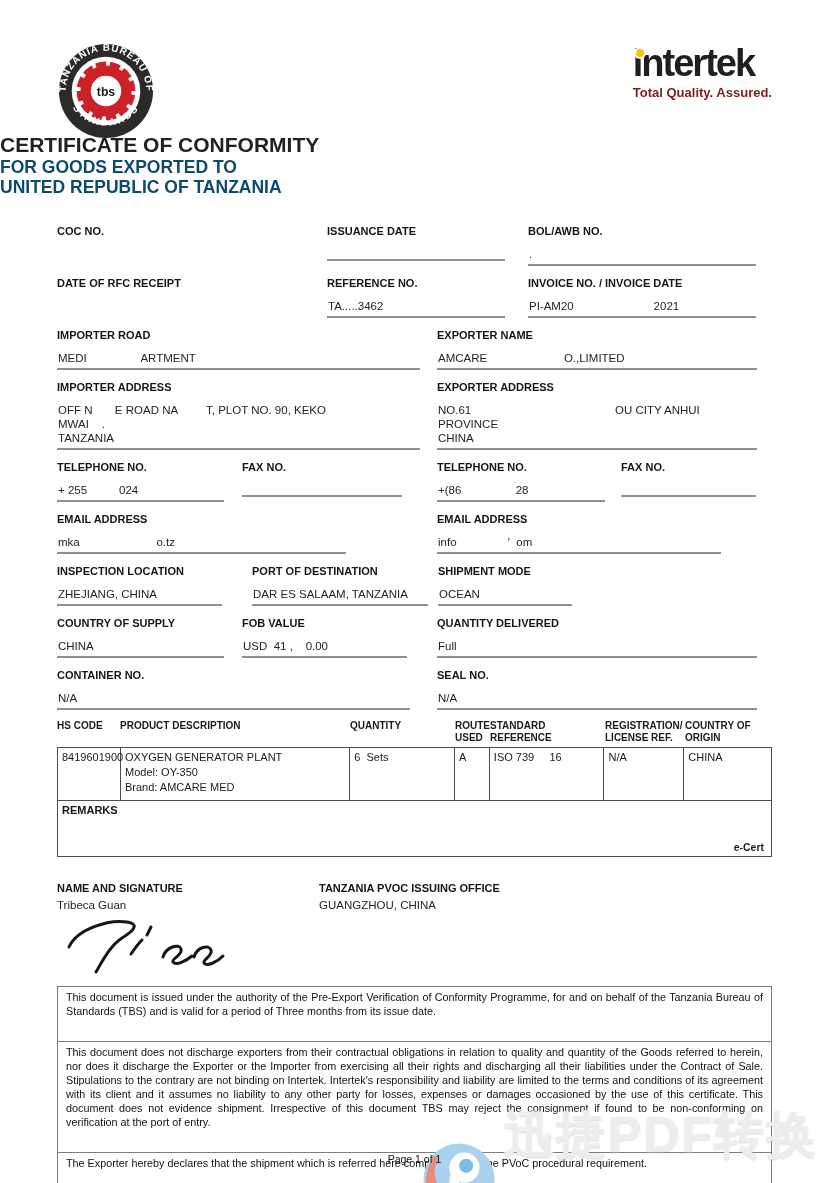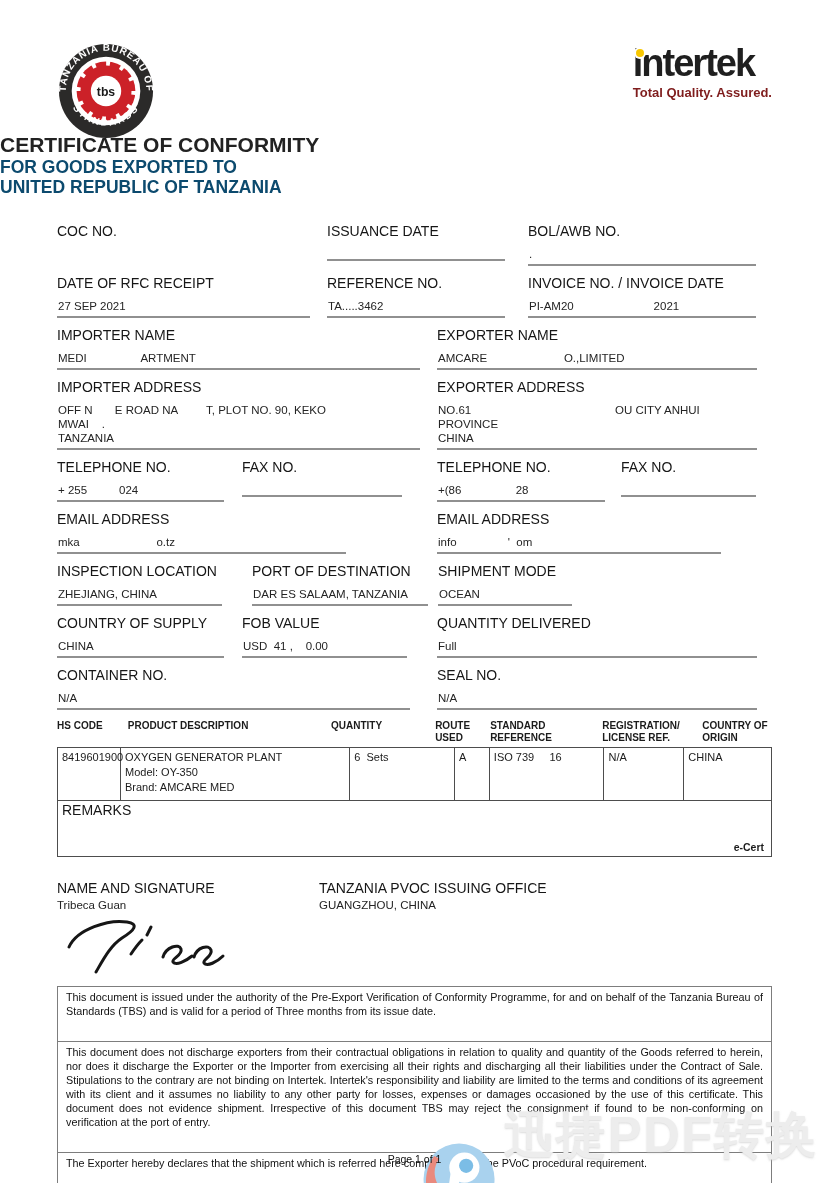--- a/index.html
+++ b/index.html
@@ -16,27 +16,27 @@
   .intertek-tag{font-size:13px;font-weight:bold;color:#7f1d1d;margin-top:3px;}
 
   .title{position:absolute;top:133px;left:0;width:100%;text-align:left;line-height:1.15;}
   .title .t1{font-size:21px;font-weight:bold;color:#222;}
   .title .t2,.title .t3{font-size:17.5px;font-weight:bold;color:#0c4a6e;}
 
   
   .main{position:absolute;left:57px;top:224px;width:715px;}
   .row{display:flex;margin-bottom:10px;}
   .field{display:flex;flex-direction:column;}
-  .lbl{font-size:14px;font-weight:normal;line-height:14px;margin-bottom:9px;color:#161616;white-space:pre-wrap;}
+  .lbl{font-size:11px;font-weight:bold;line-height:14px;margin-bottom:9px;color:#161616;white-space:pre-wrap;}
   .val{font-size:11.5px;line-height:14px;min-height:14px;padding:0 0 3px 1px;border-bottom:2px solid #909090;
        color:#242424;white-space:pre-wrap;}
   .val.multi{line-height:14px;}
 
   
-  .tbl-head{display:flex;font-size:10px;font-weight:bold;line-height:12px;margin-top:4px;margin-bottom:3px;gap:20px;}
+  .tbl-head{display:flex;font-size:10px;font-weight:bold;line-height:12px;margin-top:4px;margin-bottom:3px;}
   .tbl-head>div{padding-right:4px;}
   .tbl-body{display:flex;border:1.5px solid #4d4d4d;min-height:54px;}
   .tbl-body>div{border-right:1.5px solid #4d4d4d;padding:2px 4px;font-size:11px;line-height:15px;white-space:pre-wrap;}
   .tbl-body>div:last-child{border-right:none;}
   .c1{width:63px;} .c2{width:230px;} .c3{width:105px;} .c4{width:35px;} .c5{width:115px;} .c6{width:80px;} .c7{width:87px;}
 
   .remarks{position:relative;border:1.5px solid #4d4d4d;margin-top:-1.5px;height:57px;}
   .remarks .lbl{margin:2px 0 0 4px;}
   .ecert{position:absolute;right:7px;bottom:3px;font-size:10.5px;font-weight:bold;}
 
@@ -111,35 +111,34 @@
       </div>
       <div class="field" style="width:228px">
         <div class="lbl">BOL/AWB NO.</div>
         <div class="val">.</div>
       </div>
     </div>
 
     <div class="row">
       <div class="field" style="width:253px;margin-right:17px">
         <div class="lbl">DATE OF RFC RECEIPT</div>
-        <div class="val">27 SEP 2021</div>
       </div>
       <div class="field" style="width:178px;margin-right:23px">
         <div class="lbl">REFERENCE NO.</div>
         <div class="val">TA.....3462</div>
       </div>
       <div class="field" style="width:228px">
         <div class="lbl">INVOICE NO. / INVOICE DATE</div>
         <div class="val">PI-AM20                         2021</div>
       </div>
     </div>
 
     <div class="row">
       <div class="field" style="width:363px;margin-right:17px">
-        <div class="lbl">IMPORTER NAME</div>
+        <div class="lbl">IMPORTER ROAD</div>
         <div class="val">MEDI                 ARTMENT</div>
       </div>
       <div class="field" style="width:320px">
         <div class="lbl">EXPORTER NAME</div>
         <div class="val">AMCARE                        O.,LIMITED</div>
       </div>
     </div>
 
     <div class="row">
       <div class="field" style="width:363px;margin-right:17px">

